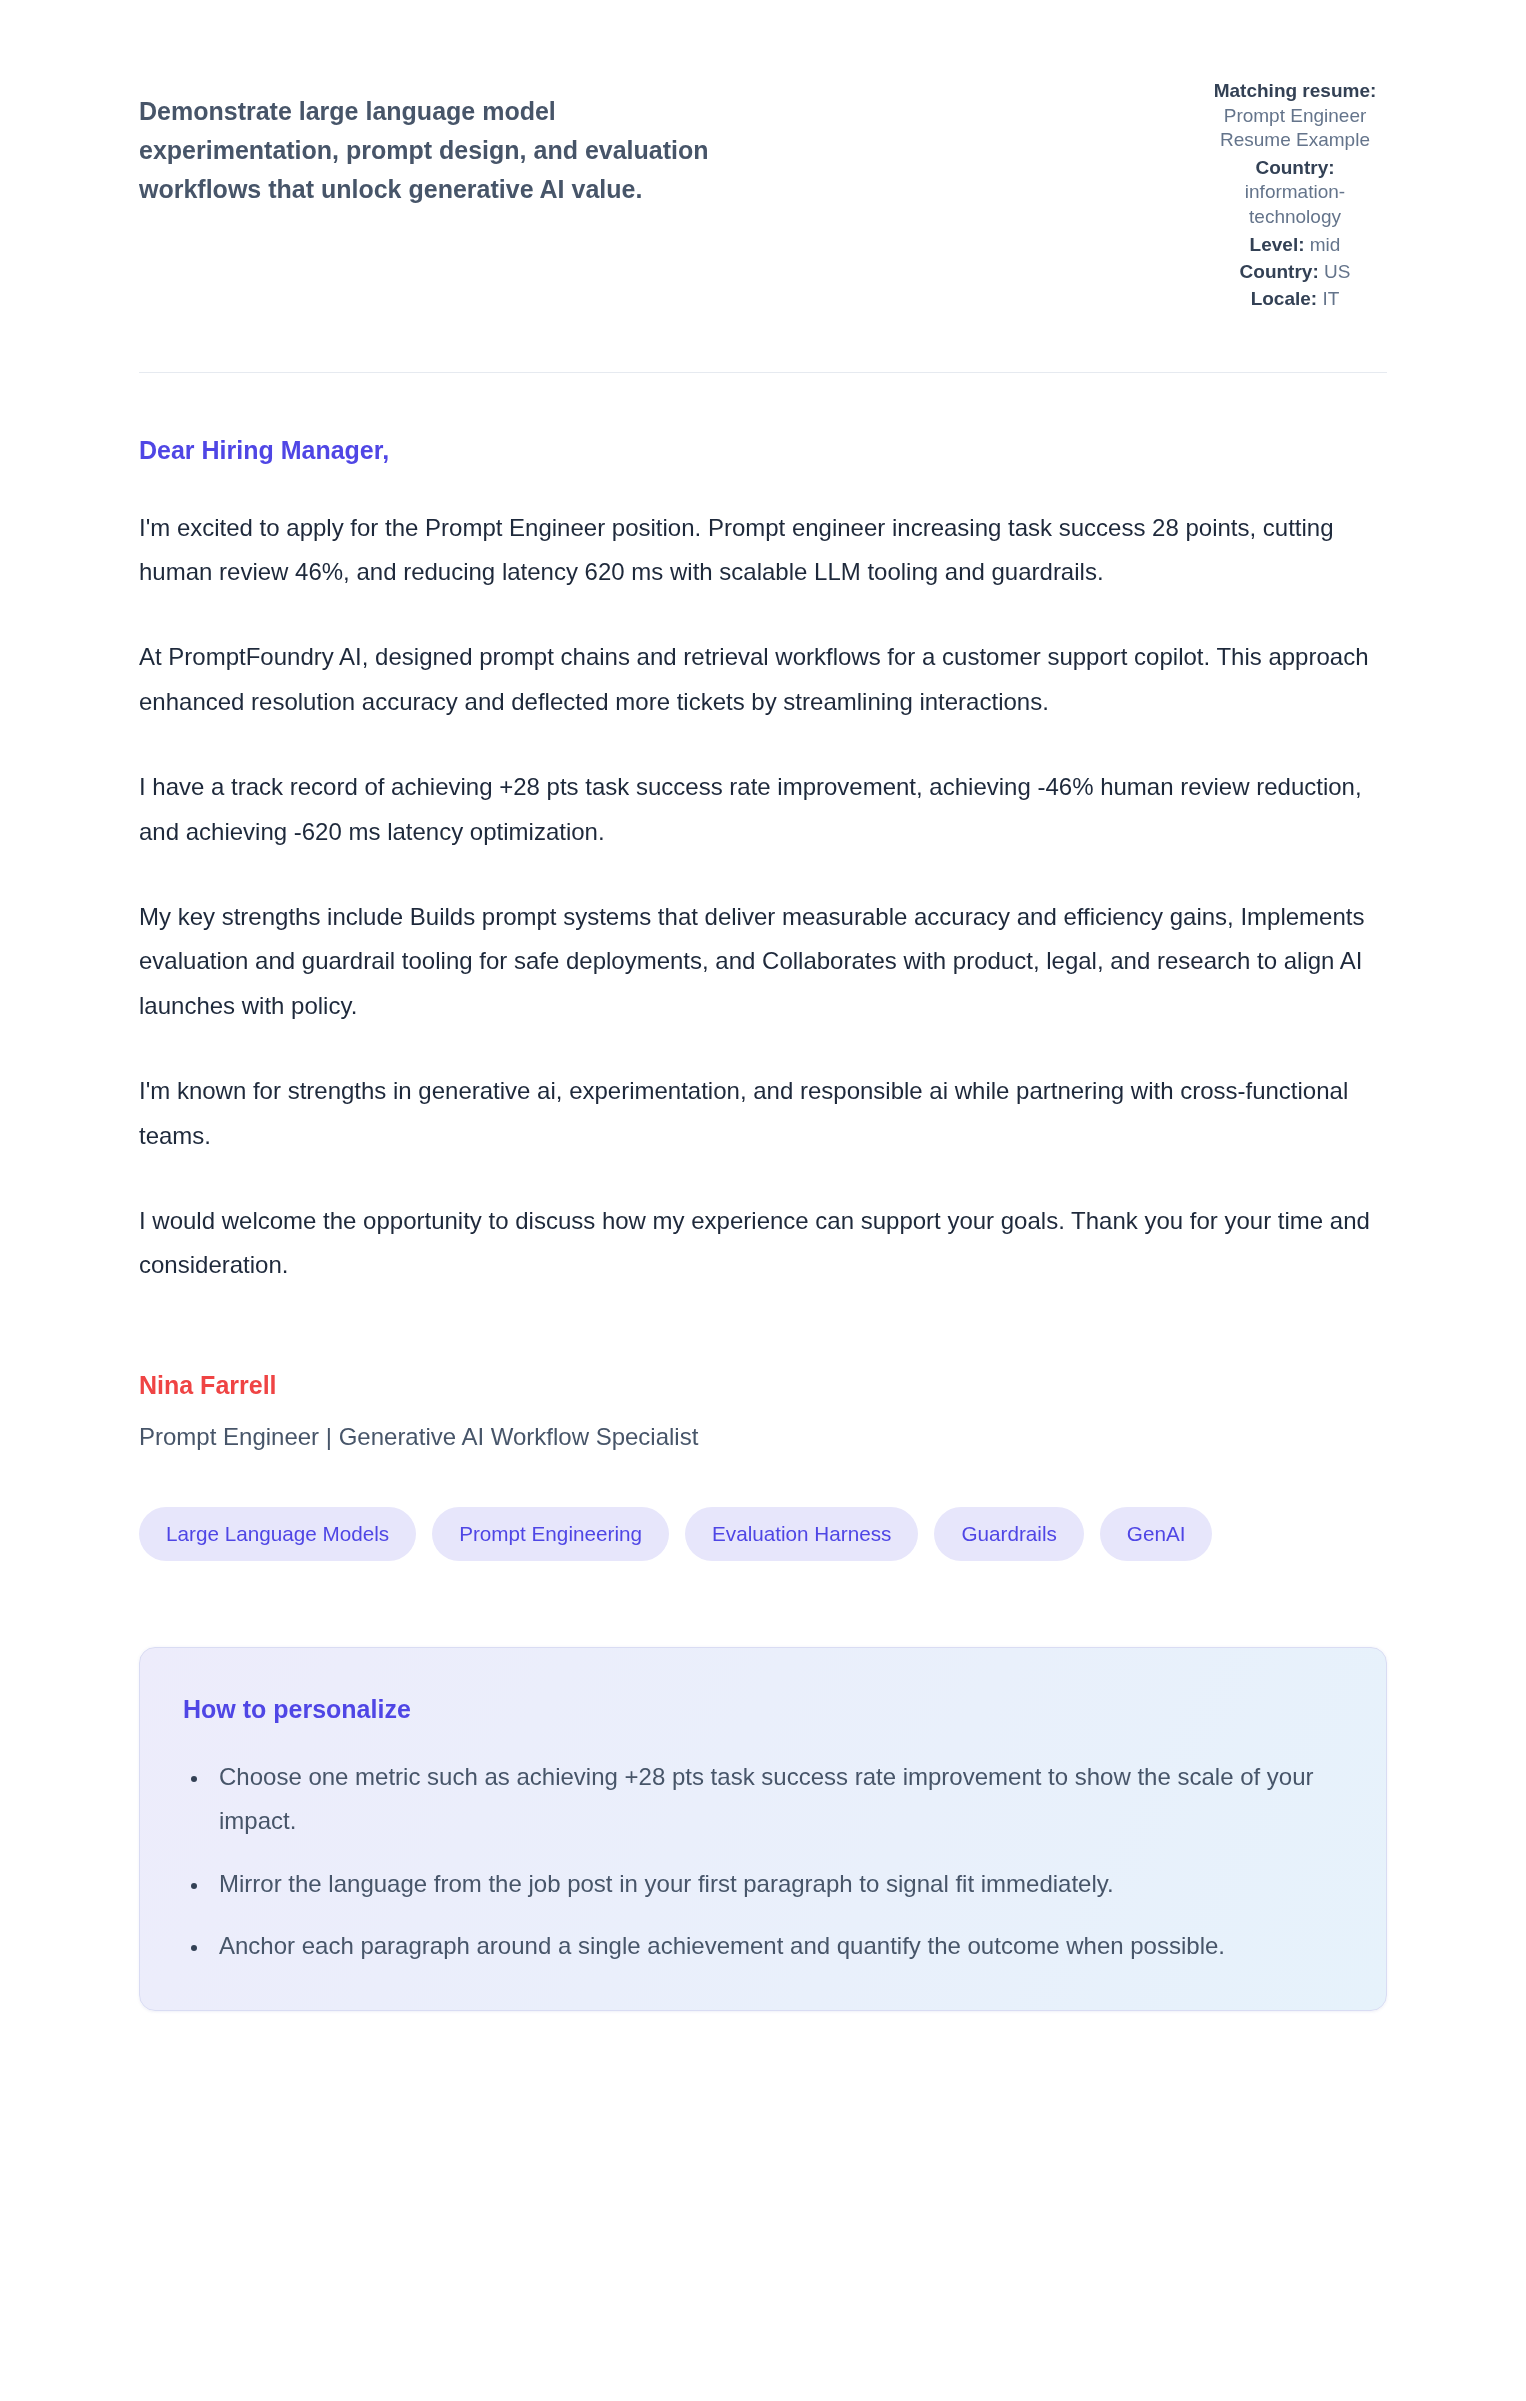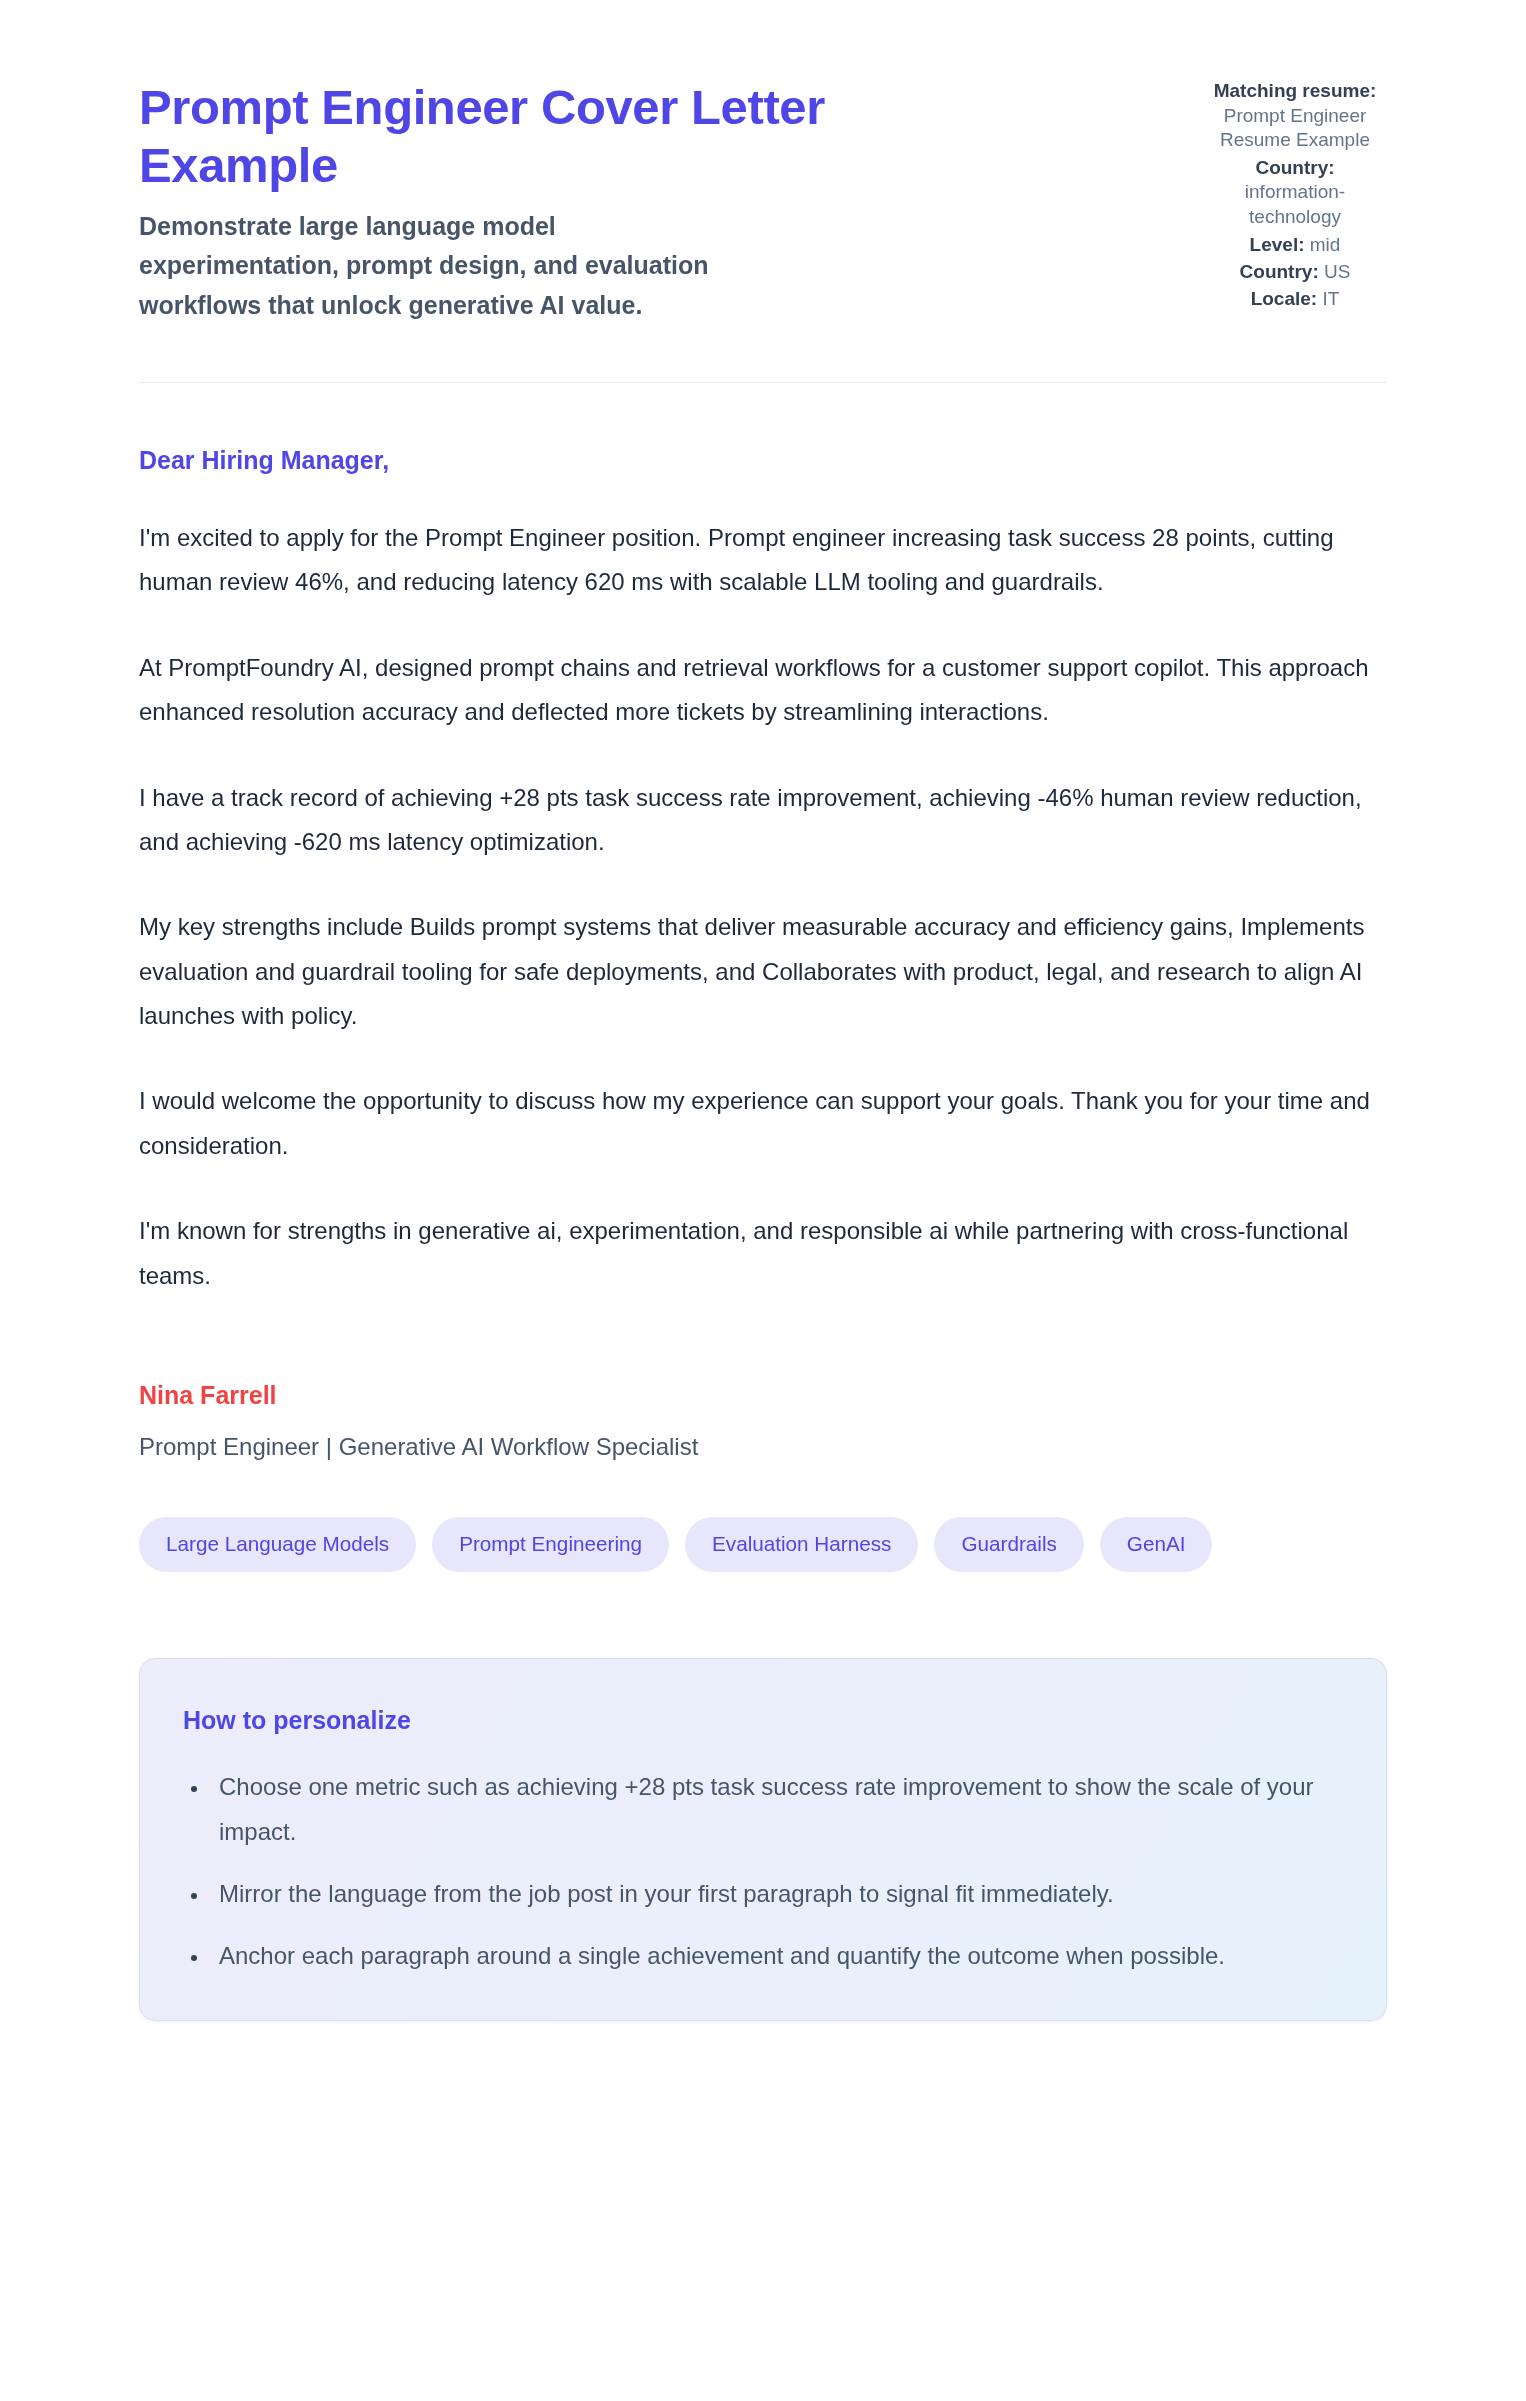--- a/index.html
+++ b/index.html
@@ -133,21 +133,20 @@
   .personalize li:last-child { margin-bottom: 0; }
   .personalize li::marker { color: #334155; font-size: 20px; }
 </style>
 </head>
 <body>
 
 <div class="page">
 
   <header class="header">
     <div class="header-left">
-      <h1 class="page-title">Prompt Engineer Cover Letter Example</h1>
       <p class="page-subtitle">Demonstrate large language model experimentation, prompt design, and evaluation workflows that unlock generative AI value.</p>
     </div>
     <aside class="meta">
       <div class="meta-row">
         <strong>Matching resume:</strong>
         <span>Prompt Engineer Resume Example</span>
       </div>
       <div class="meta-row">
         <strong>Country:</strong>
         <span>information-technology</span>
@@ -168,22 +167,22 @@
   </header>
 
   <hr class="divider">
 
   <main class="letter">
     <p class="greeting">Dear Hiring Manager,</p>
     <p class="para">I'm excited to apply for the Prompt Engineer position. Prompt engineer increasing task success 28 points, cutting human review 46%, and reducing latency 620 ms with scalable LLM tooling and guardrails.</p>
     <p class="para">At PromptFoundry AI, designed prompt chains and retrieval workflows for a customer support copilot. This approach enhanced resolution accuracy and deflected more tickets by streamlining interactions.</p>
     <p class="para">I have a track record of achieving +28 pts task success rate improvement, achieving -46% human review reduction, and achieving -620 ms latency optimization.</p>
     <p class="para">My key strengths include Builds prompt systems that deliver measurable accuracy and efficiency gains, Implements evaluation and guardrail tooling for safe deployments, and Collaborates with product, legal, and research to align AI launches with policy.</p>
+    <p class="para">I'm known for strengths in generative ai, experimentation, and responsible ai while partnering with cross-functional teams.</p>
     <p class="para">I would welcome the opportunity to discuss how my experience can support your goals. Thank you for your time and consideration.</p>
-    <p class="para">I'm known for strengths in generative ai, experimentation, and responsible ai while partnering with cross-functional teams.</p>
     <p class="sig-name">Nina Farrell</p>
     <p class="sig-role">Prompt Engineer | Generative AI Workflow Specialist</p>
   </main>
 
   <div class="tags">
     <span class="tag">Large Language Models</span>
     <span class="tag">Prompt Engineering</span>
     <span class="tag">Evaluation Harness</span>
     <span class="tag">Guardrails</span>
     <span class="tag">GenAI</span>

